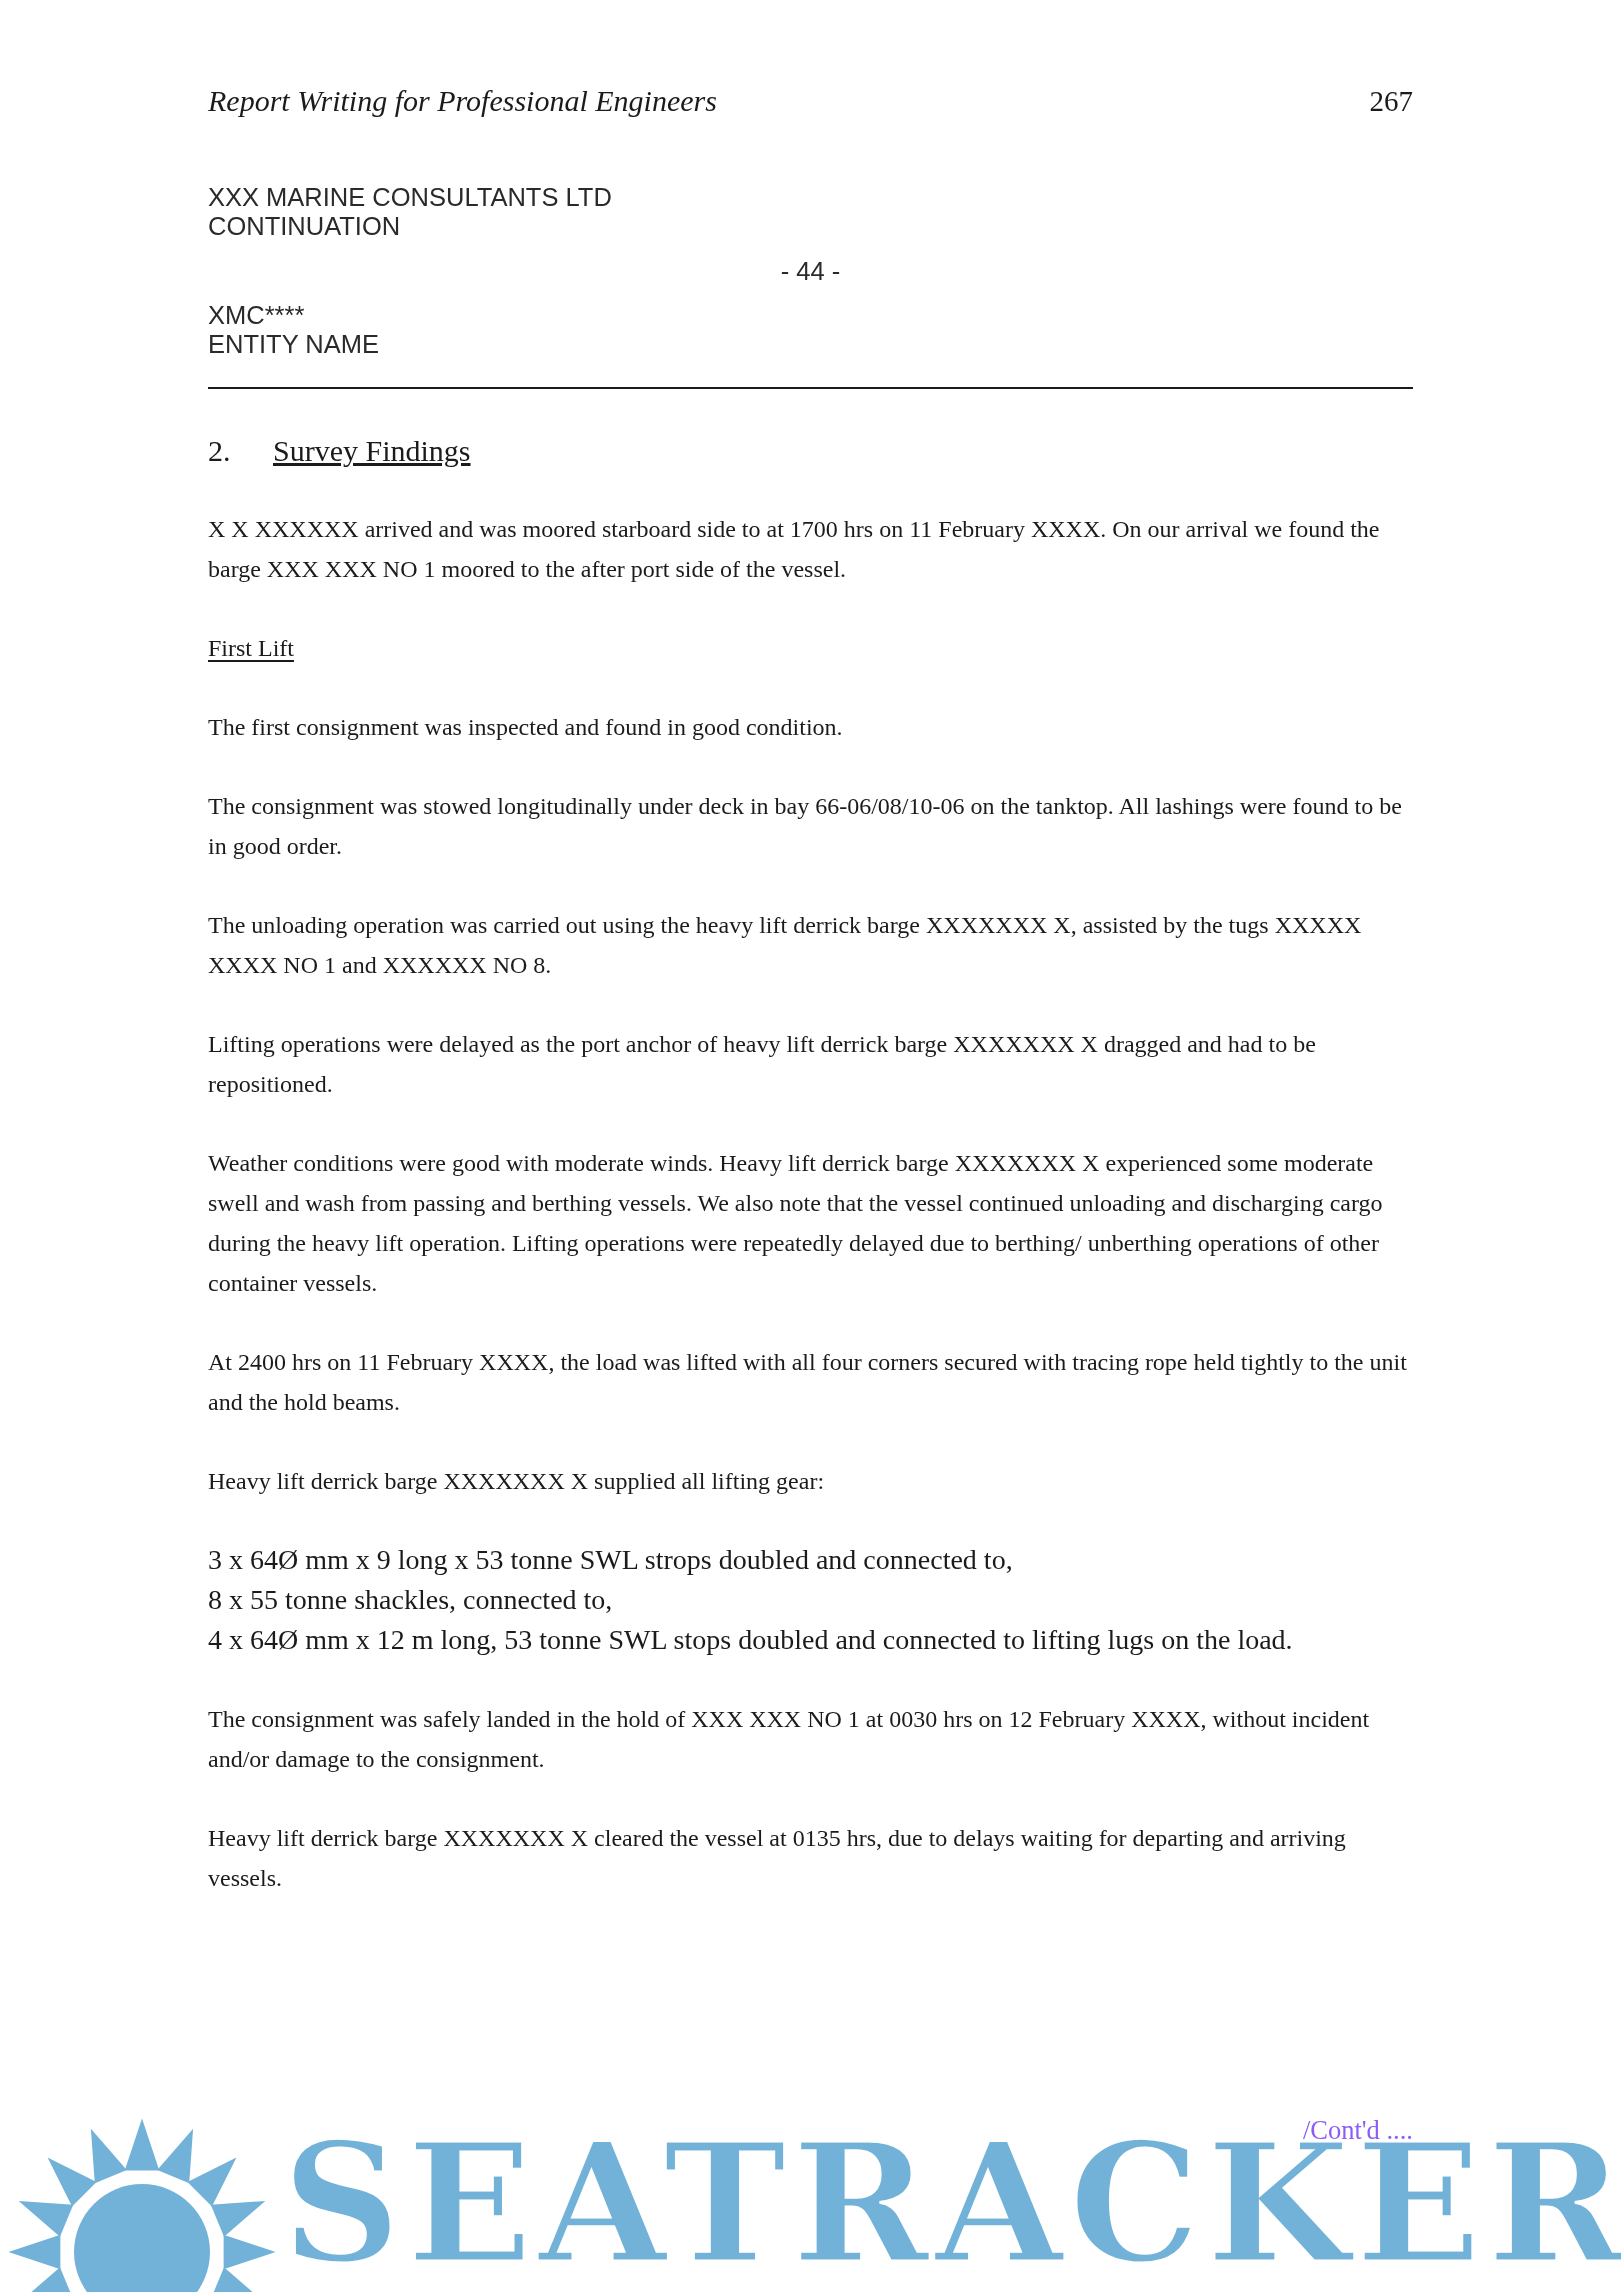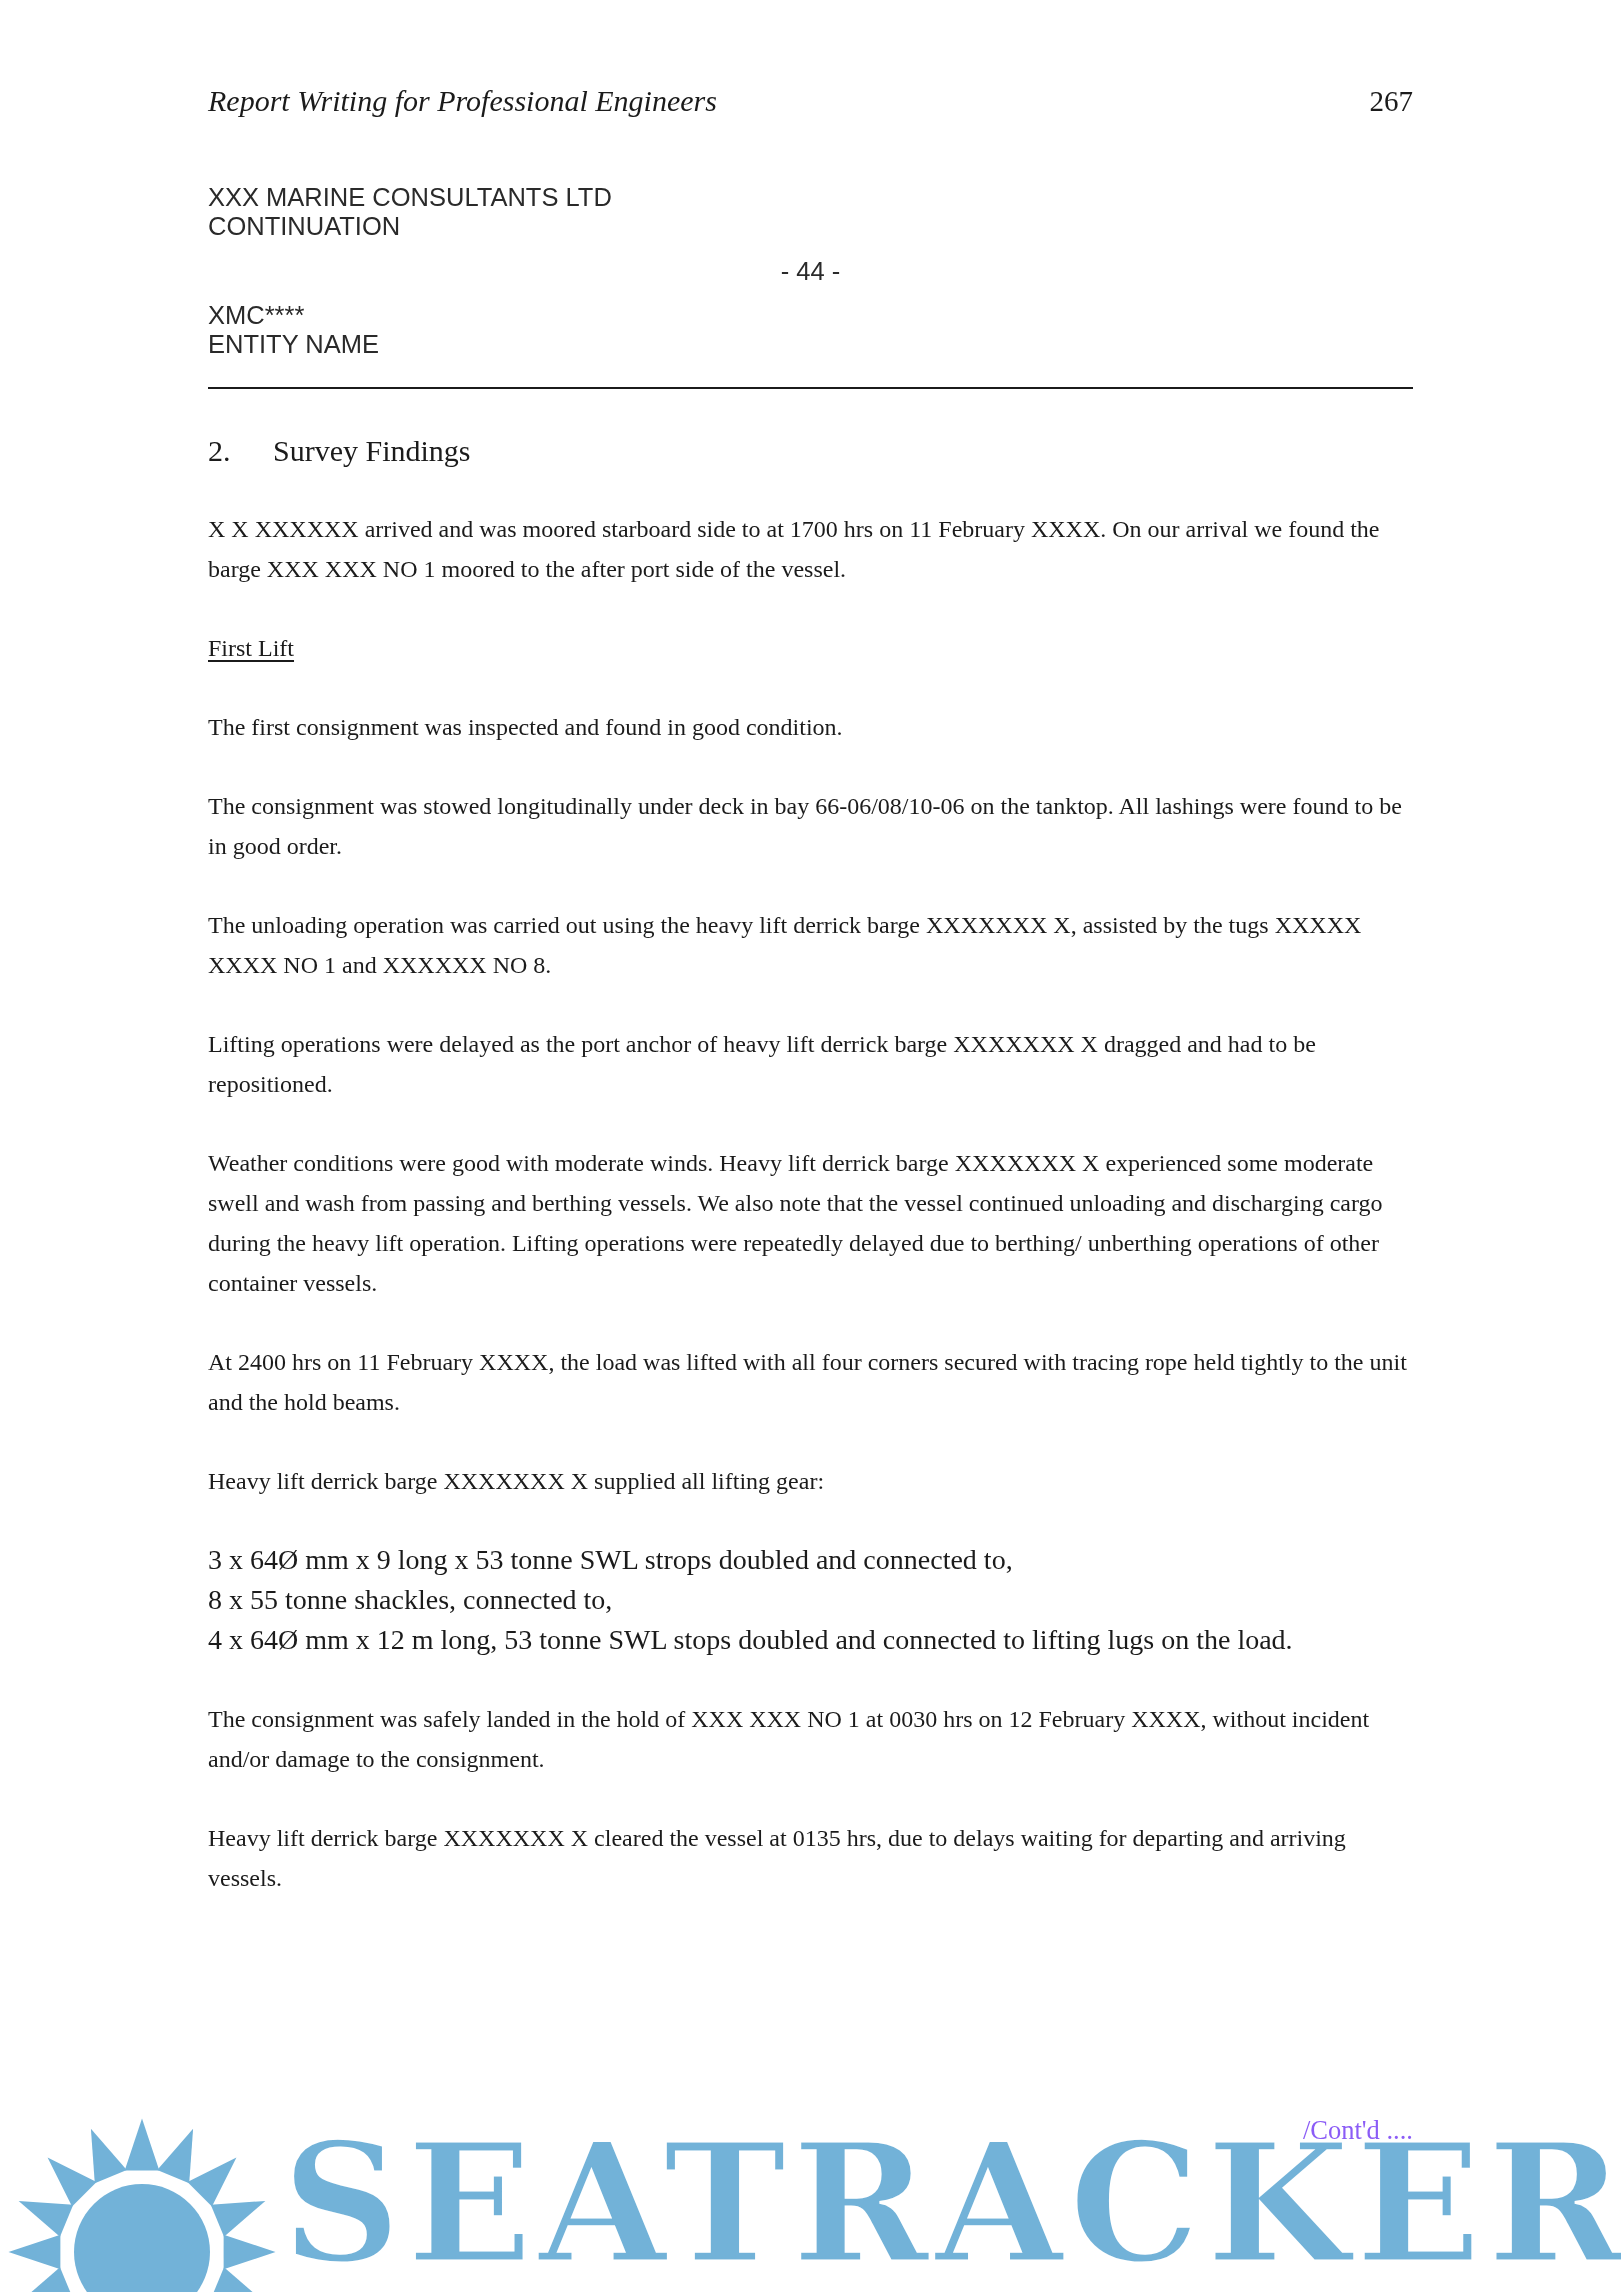--- a/index.html
+++ b/index.html
@@ -22,21 +22,21 @@
   
   .letterhead { font-family:"Liberation Sans","DejaVu Sans",sans-serif; font-size:25.5px; color:#2a2a2a; }
   .lh-row { display:flex; justify-content:space-between; margin-bottom:15.7px;flex-direction:column; }
   .lh-center { text-align:center; margin-bottom:15.7px; }
   .rule { border:none; border-top:2px solid #1b1b1b; margin:27.4px 0 0 0; }
 
   
   .section-heading { margin-top:45px; font-size:30px; }
   .sec-num { display:inline-block; width:65px; }
   .body-text p { font-size:24px; line-height:40px; margin:0 0 39px 0; }
-  .body-text .section-heading { margin-bottom:0; }
+  .body-text .section-heading { margin-bottom:0;text-decoration:underline; }
   .body-text p.first { margin-top:41px; }
   .subheading { text-decoration:underline; text-underline-offset:3.9px; }
   .gear { font-size:28px; line-height:40px; margin:0 0 39px 0; }
 
   
   .contd { position:absolute; top:2115px; right:208px; font-size:26.5px; color:#8b5cf6; }
 
   
   .watermark {
     position:absolute; left:5.9px; right:0; bottom:-25.5px;

